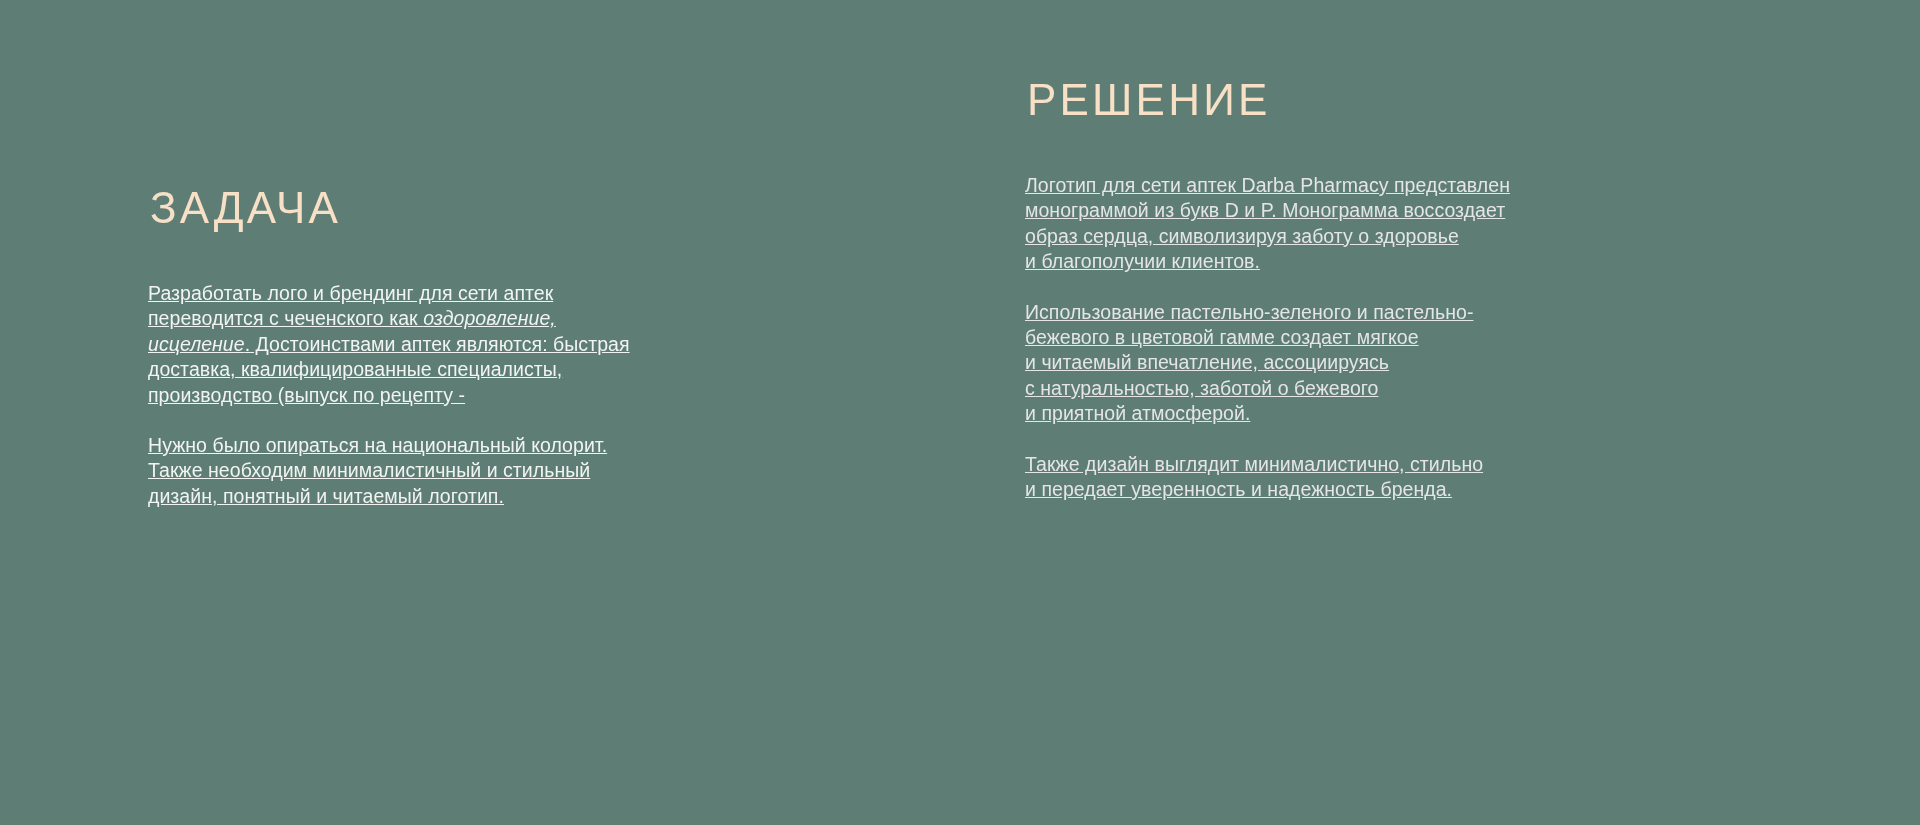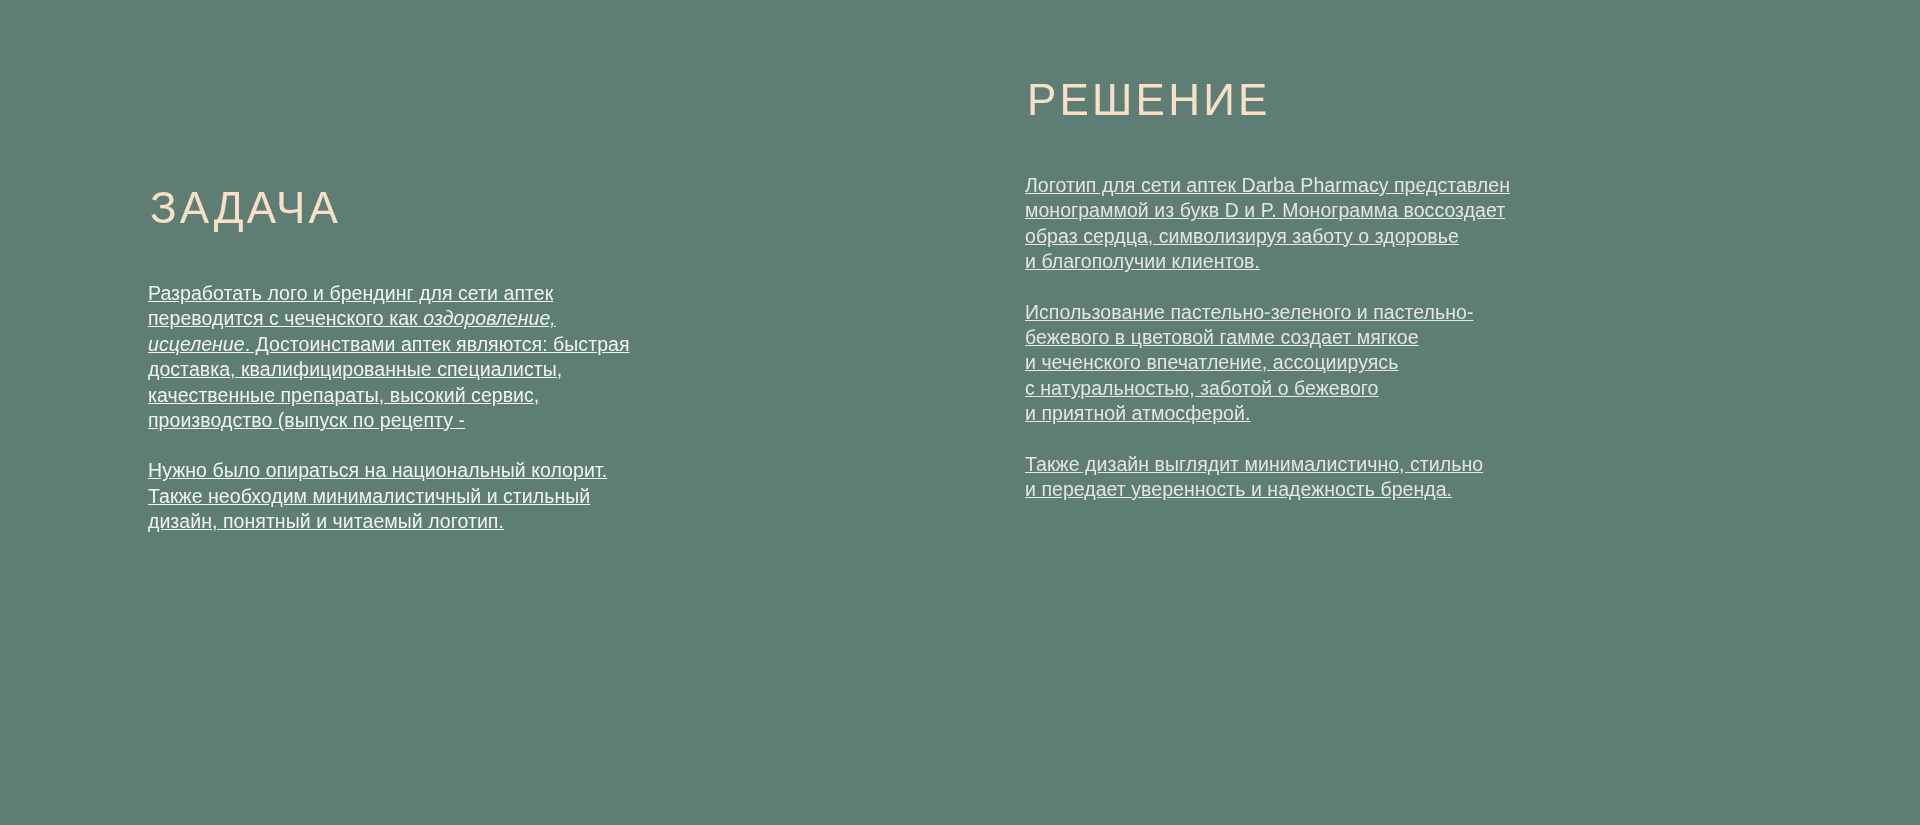--- a/index.html
+++ b/index.html
@@ -78,21 +78,20 @@
   <div class="columns">
 
     <section class="column column--left">
       <h2 class="section-heading" style="color: rgb(247, 224, 198);">ЗАДАЧА</h2>
       <div class="body-block" style="color: rgb(242, 244, 242);">
           <p class="paragraph">
             <span class="line"><span>Разработать лого и брендинг для сети аптек</span></span>
             <span class="line"><span>переводится с чеченского как </span><span class="em">оздоровление,</span></span>
             <span class="line"><span class="em">исцеление</span><span>. Достоинствами аптек являются: быстрая</span></span>
             <span class="line"><span>доставка, квалифицированные специалисты,</span></span>
-            <span class="line"><span>качественные препараты, высокий сервис,</span></span>
             <span class="line"><span>производство (выпуск по рецепту -</span></span>
           </p>
           <p class="paragraph">
             <span class="line"><span>Нужно было опираться на национальный колорит.</span></span>
             <span class="line"><span>Также необходим минималистичный и стильный</span></span>
             <span class="line"><span>дизайн, понятный и читаемый логотип.</span></span>
           </p>
         </div>
     </section>
 
@@ -101,21 +100,21 @@
       <div class="body-block" style="color: #e5e5e5;">
           <p class="paragraph">
             <span class="line"><span>Логотип для сети аптек Darba Pharmacy представлен</span></span>
             <span class="line"><span>монограммой из букв D и P. Монограмма воссоздает</span></span>
             <span class="line"><span>образ сердца, символизируя заботу о здоровье</span></span>
             <span class="line"><span>и благополучии клиентов.</span></span>
           </p>
           <p class="paragraph">
             <span class="line"><span>Использование пастельно-зеленого и пастельно-</span></span>
             <span class="line"><span>бежевого в цветовой гамме создает мягкое</span></span>
-            <span class="line"><span>и чеченского впечатление, ассоциируясь</span></span>
+            <span class="line"><span>и читаемый впечатление, ассоциируясь</span></span>
             <span class="line"><span>с натуральностью, заботой о бежевого</span></span>
             <span class="line"><span>и приятной атмосферой.</span></span>
           </p>
           <p class="paragraph">
             <span class="line"><span>Также дизайн выглядит минималистично, стильно</span></span>
             <span class="line"><span>и передает уверенность и надежность бренда.</span></span>
           </p>
         </div>
     </section>
 

